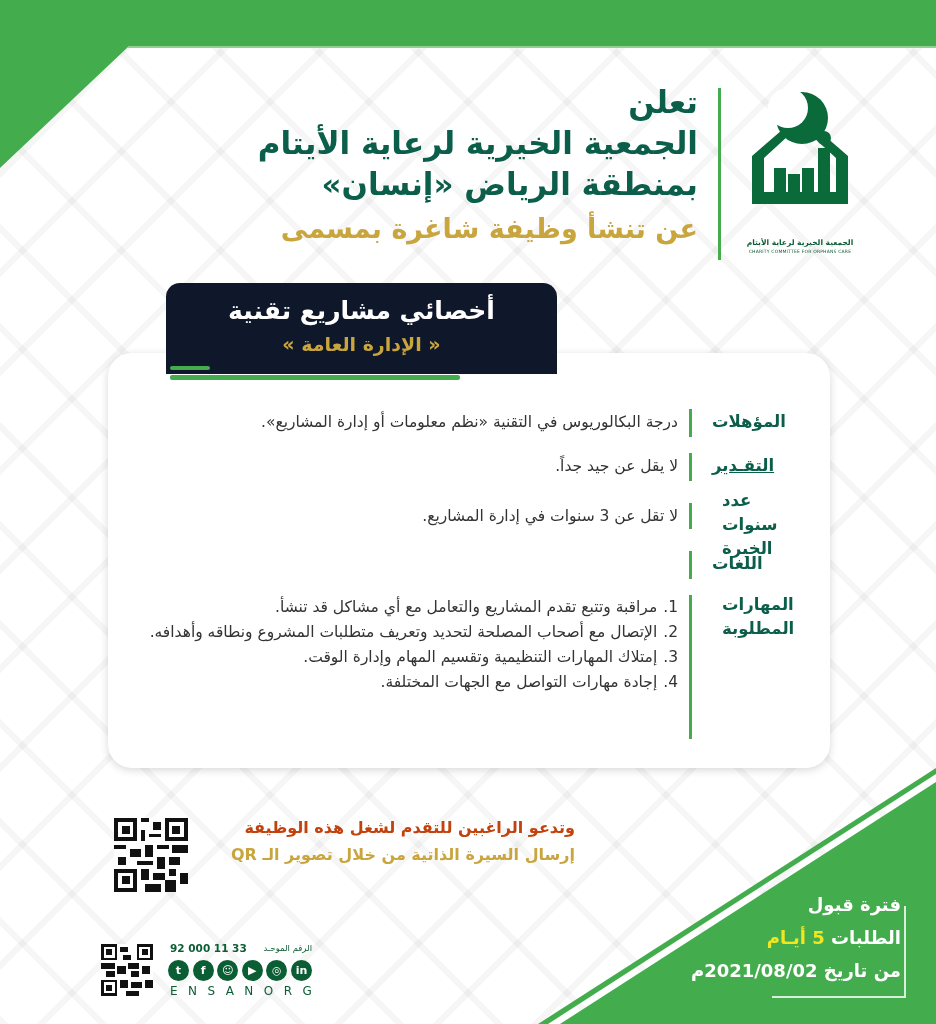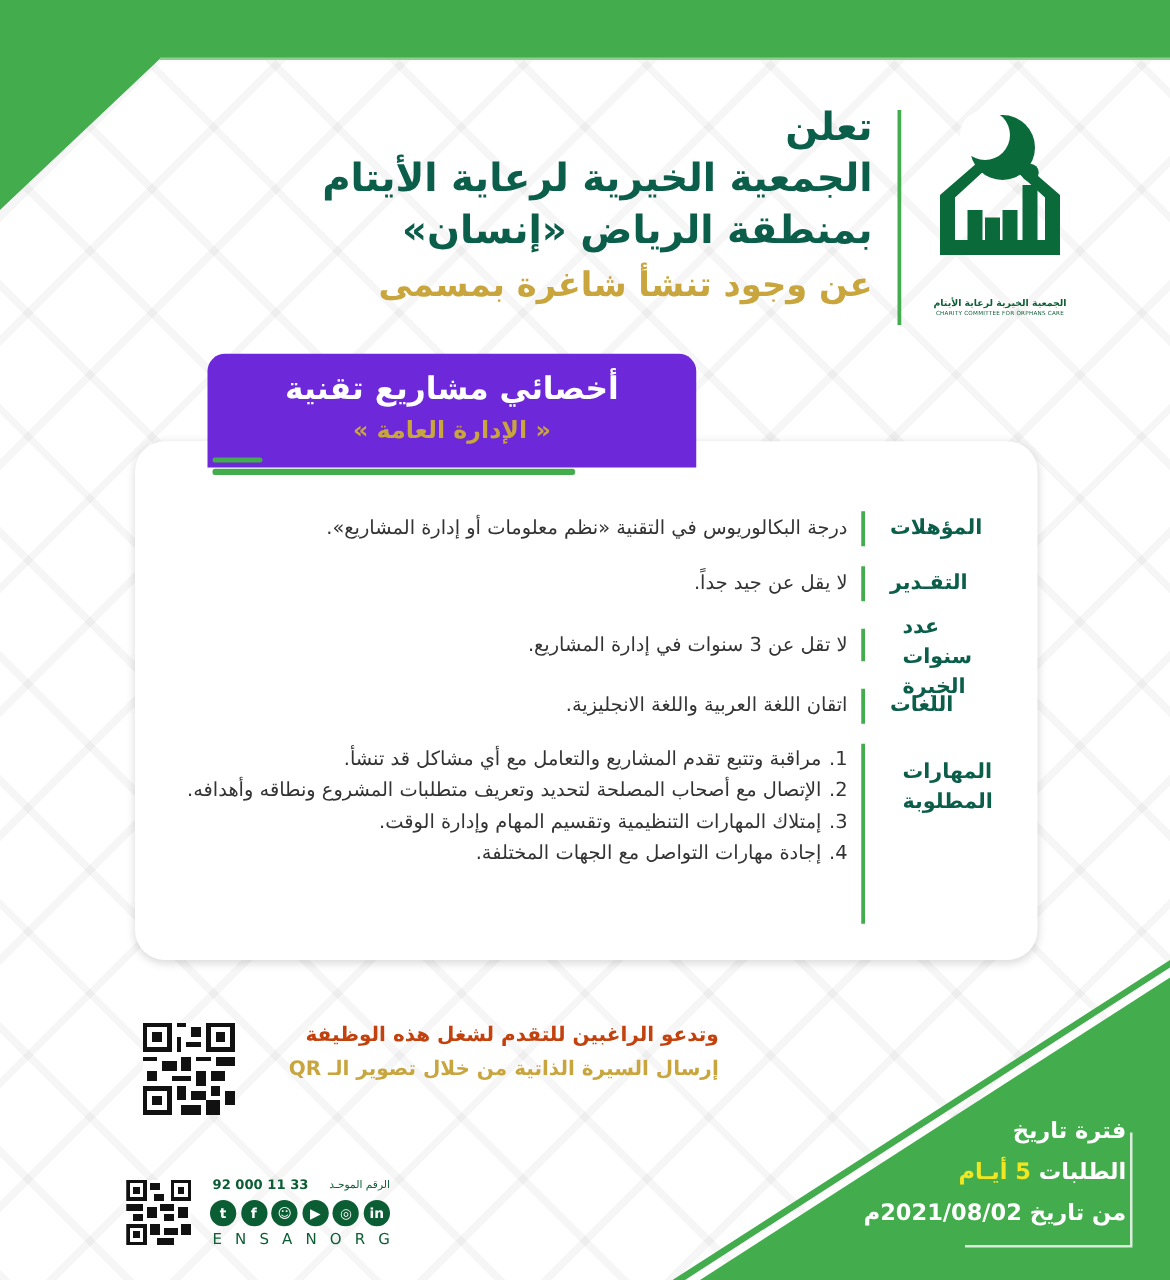--- a/index.html
+++ b/index.html
@@ -55,21 +55,21 @@
     }
     .header-text {
       position: absolute; right: 238px; top: 82px; width: 460px; z-index: 2; text-align: right;
     }
     .header-text .line { color: #0b5e4a; font-weight: bold; font-size: 31px; line-height: 41px; white-space: nowrap; }
     .header-text .sub { color: #c9a53e; font-weight: bold; font-size: 27px; line-height: 36px; margin-top: 6px; white-space: nowrap; }
 
     
     .title-banner {
       position: absolute; left: 166px; top: 283px; width: 391px; height: 91px; z-index: 3;
-      background: #6d28d9; border-radius: 14px 14px 0 0;
+      background: #0f172a; border-radius: 14px 14px 0 0;
     }
     .title-main {
       position: absolute; left: 0; right: 0; top: 11px; text-align: center;
       color: #ffffff; font-weight: bold; font-size: 25px; line-height: 34px;
     }
     .title-sub {
       position: absolute; left: 0; right: 0; top: 48px; text-align: center;
       color: #c9a53e; font-weight: bold; font-size: 19px; line-height: 26px;
     }
     .banner-accent-short {
@@ -177,46 +177,45 @@
 </div>
 <div class="logo-caption-ar">الجمعية الخيرية لرعاية الأيتام</div>
 <div class="logo-caption-en">CHARITY COMMITTEE FOR ORPHANS CARE</div>
 
 <div class="header-divider"></div>
 
 <div class="header-text">
   <div class="line">تعلن</div>
   <div class="line">الجمعية الخيرية لرعاية الأيتام</div>
   <div class="line">بمنطقة الرياض «إنسان»</div>
-  <div class="sub">عن وجود تنشأ شاغرة بمسمى</div>
+  <div class="sub">عن تنشأ وظيفة شاغرة بمسمى</div>
 </div>
 
 <div class="card">
   <div class="row" style="top:54px;height:30px;">
     <div class="label" style="top:3px;">المؤهلات</div>
     <div class="bar" style="top:2px;height:28px;"></div>
     <div class="value" style="top:2px;">درجة البكالوريوس في التقنية «نظم معلومات أو إدارة المشاريع».</div>
   </div>
   <div class="row" style="top:98px;height:30px;">
-    <div class="label" style="top:3px;">التقـدير</div>
+    <div class="label" style="top:3px;text-decoration:underline;">التقـدير</div>
     <div class="bar" style="top:2px;height:28px;"></div>
     <div class="value" style="top:2px;">لا يقل عن جيد جداً.</div>
   </div>
   <div class="row" style="top:136px;height:52px;">
     <div class="label" style="top:0px;width:80px;">عدد سنوات الخبرة</div>
     <div class="bar" style="top:14px;height:26px;"></div>
     <div class="value" style="top:14px;">لا تقل عن 3 سنوات في إدارة المشاريع.</div>
   </div>
   <div class="row" style="top:196px;height:30px;">
     <div class="label" style="top:3px;">اللغات</div>
     <div class="bar" style="top:2px;height:28px;"></div>
-    <div class="value" style="top:2px;">اتقان اللغة العربية واللغة الانجليزية.</div>
   </div>
   <div class="row" style="top:240px;height:150px;">
-    <div class="label" style="top:0px;width:80px;margin-top:12px;">المهارات المطلوبة</div>
+    <div class="label" style="top:0px;width:80px;">المهارات المطلوبة</div>
     <div class="bar" style="top:2px;height:144px;"></div>
     <ol class="value skills" style="top:2px;line-height:25px;">
       <li>
           <span class="num">1.</span>
           <span class="txt">مراقبة وتتبع تقدم المشاريع والتعامل مع أي مشاكل قد تنشأ.</span>
         </li>
       <li>
           <span class="num">2.</span>
           <span class="txt">الإتصال مع أصحاب المصلحة لتحديد وتعريف متطلبات المشروع ونطاقه وأهدافه.</span>
         </li>
@@ -324,21 +323,21 @@
   <span>N</span>
   <span>S</span>
   <span>A</span>
   <span>N</span>
   <span>O</span>
   <span>R</span>
   <span>G</span>
 </div>
 
 <div class="deadline">
-  <div class="d">فترة تاريخ</div>
+  <div class="d">فترة قبول</div>
   <div class="d">
     <span>الطلبات</span>
     <span class="hl">5 أيـام</span>
   </div>
   <div class="d">من تاريخ 2021/08/02م</div>
 </div>
 <div class="deadline-frame-v"></div>
 <div class="deadline-frame-h"></div>
 
 </body></html>

